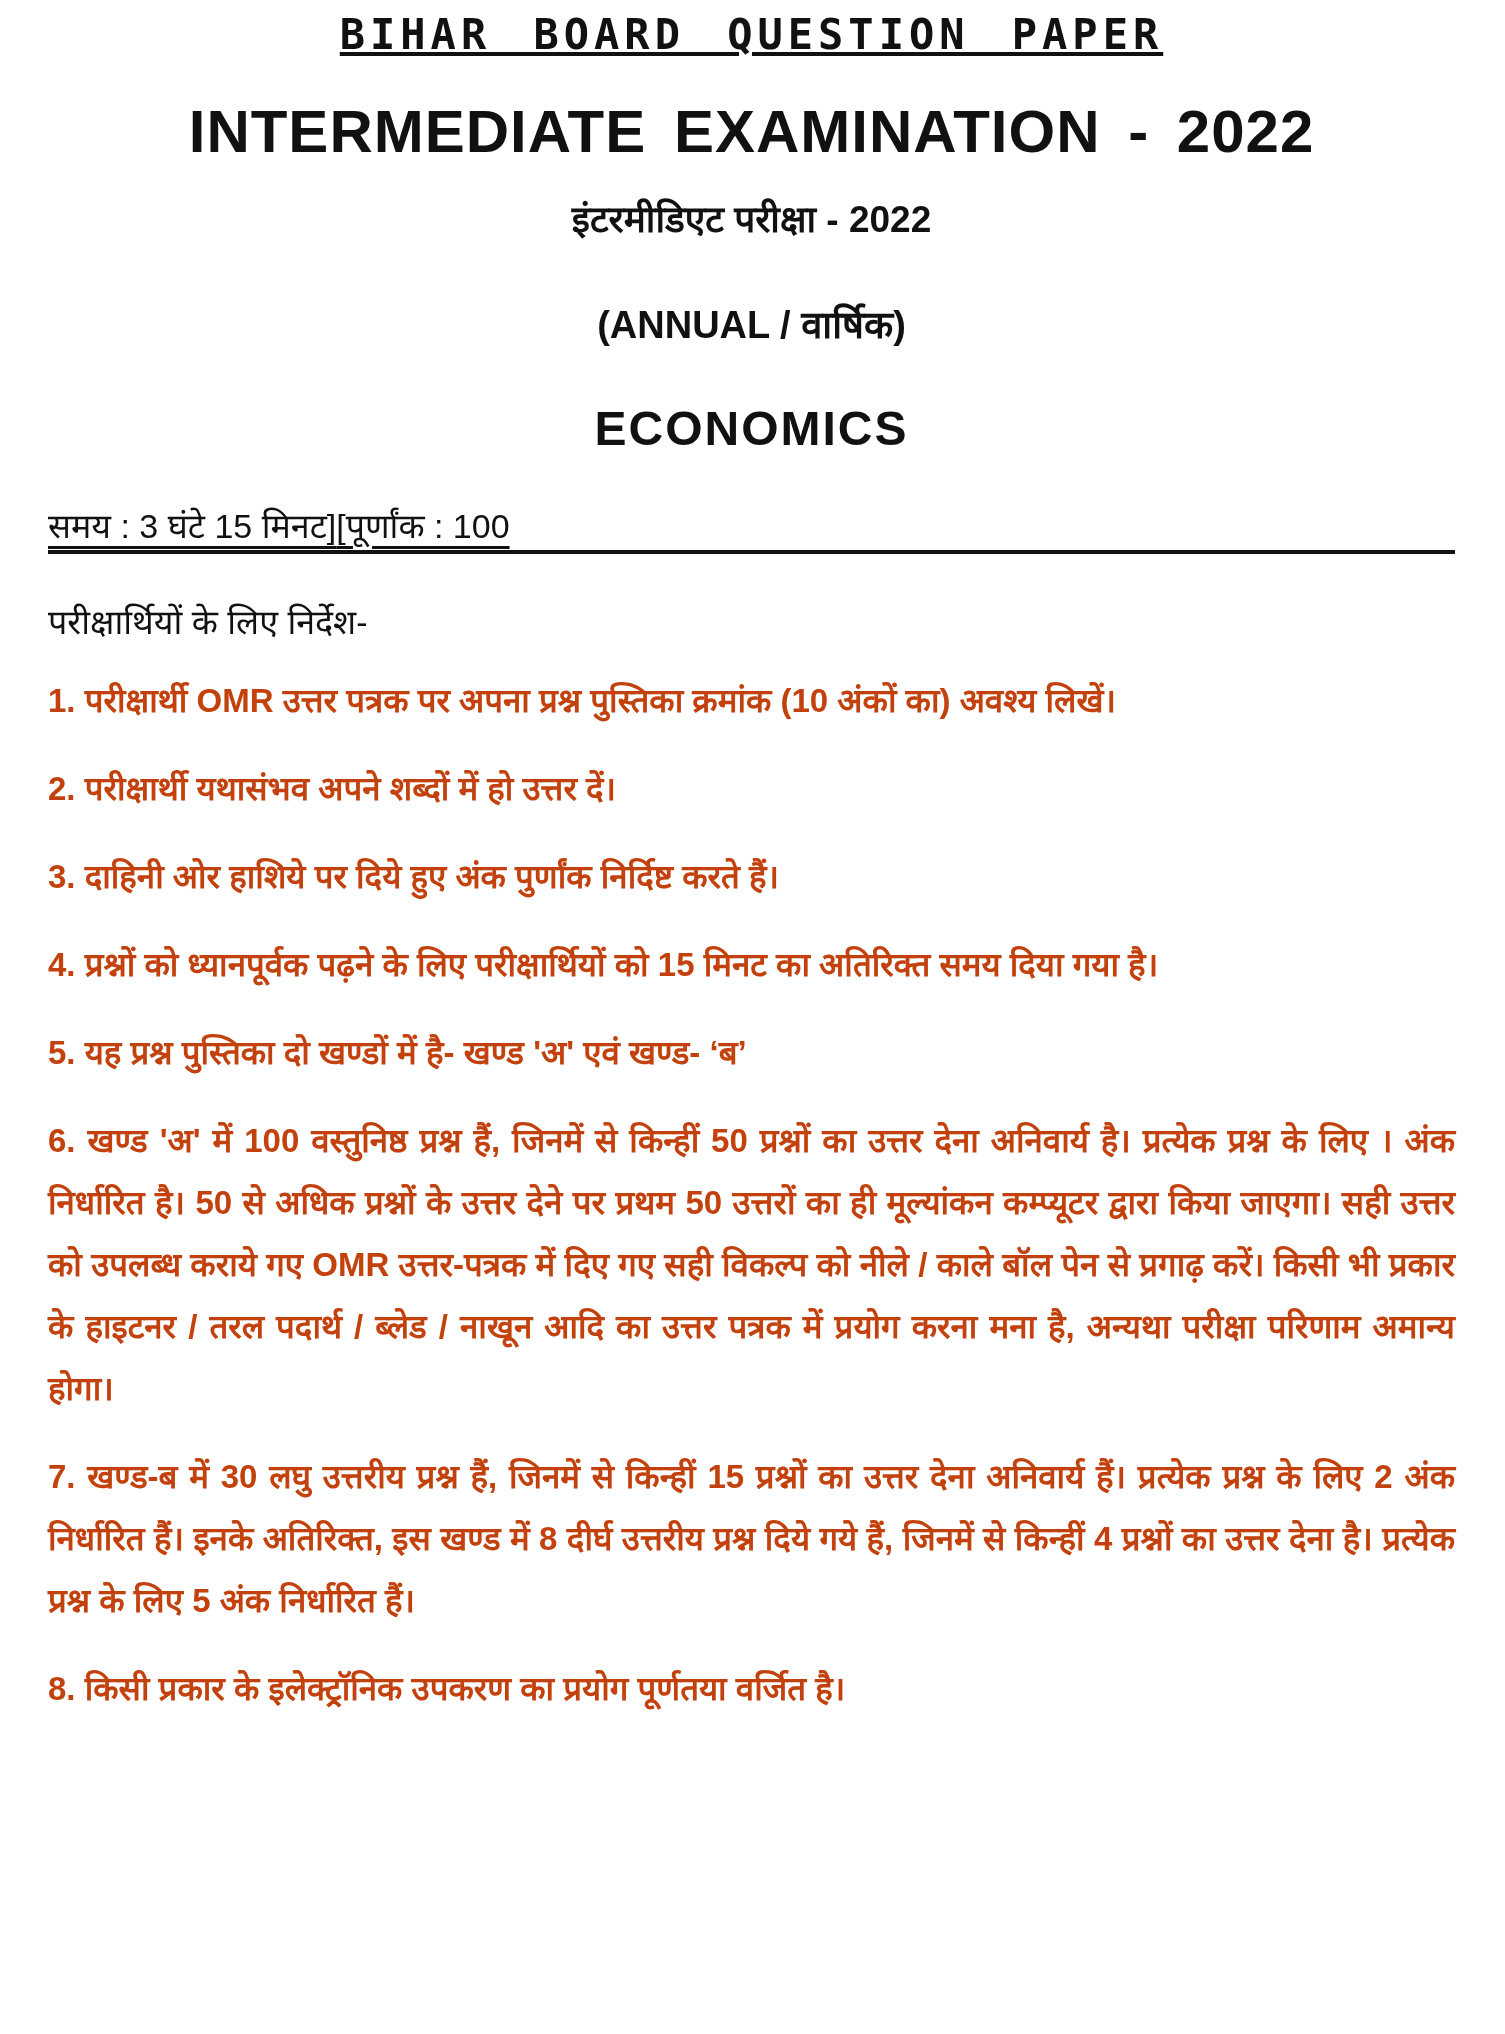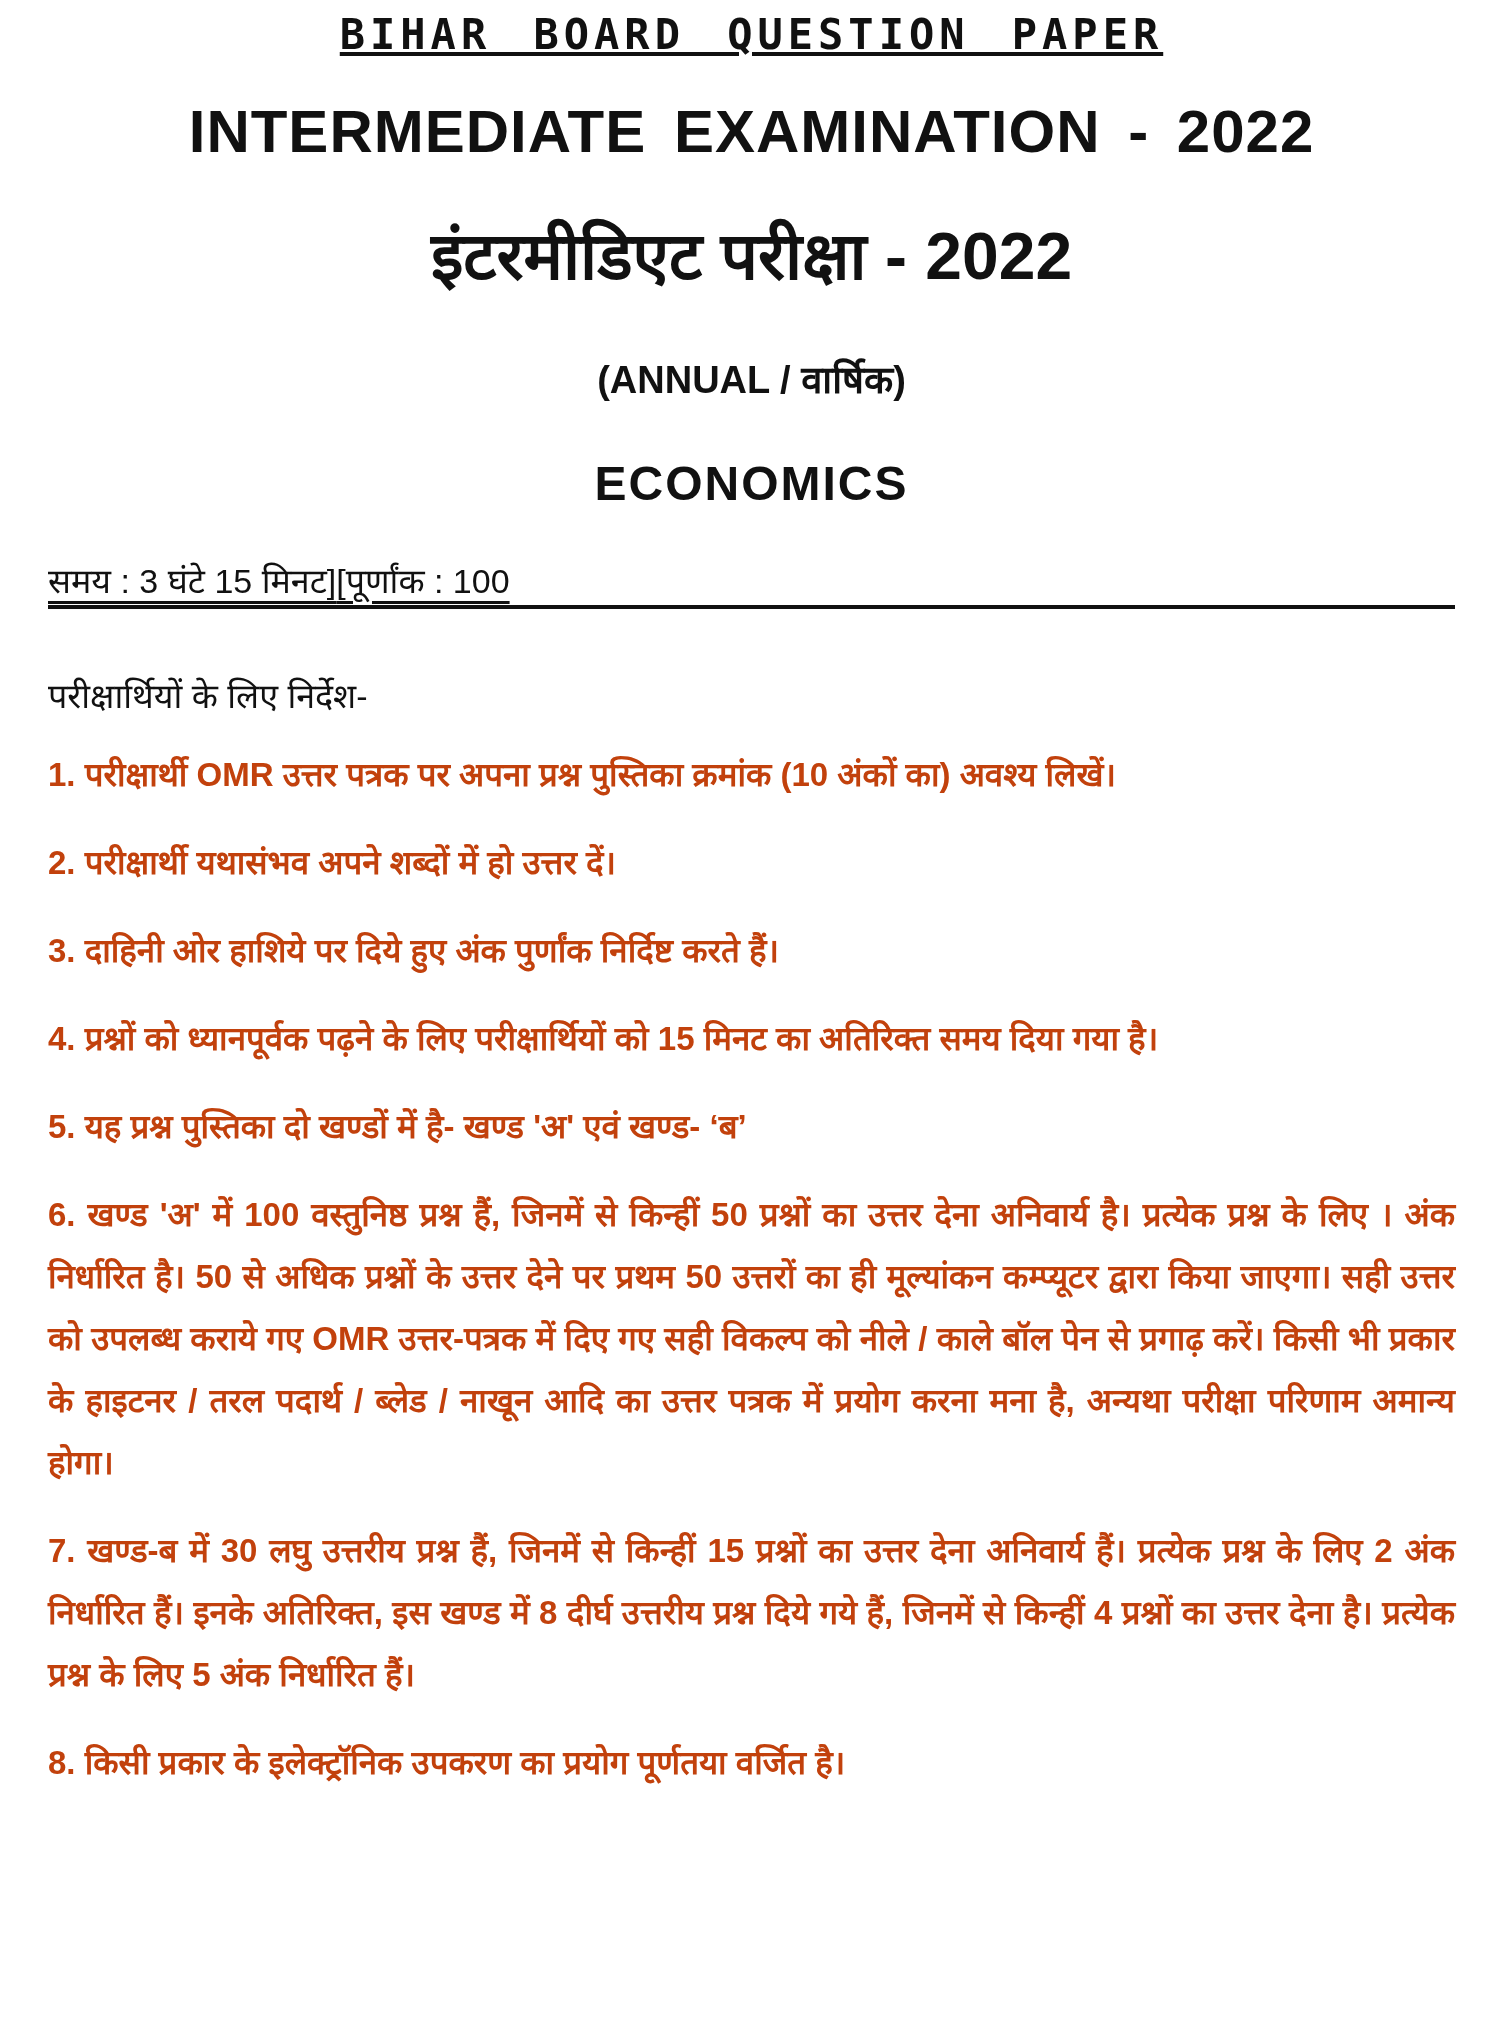--- a/index.html
+++ b/index.html
@@ -32,22 +32,22 @@
     font-family: Liberation Sans, sans-serif;
     font-weight: bold;
     font-size: 60px;
     letter-spacing: 1px;
     word-spacing: 10px;
     margin-top: 38px;
     white-space: nowrap;
   }
   .title-hi {
     font-weight: bold;
-    font-size: 66px;
-    margin-top: 42px;
+    font-size: 37px;
+    margin-top: 26px;
   }
   .title-annual {
     font-weight: bold;
     font-size: 38px;
     margin-top: 54px;
   }
   .title-subject {
     font-weight: bold;
     font-size: 48px;
     letter-spacing: 2px;
@@ -63,21 +63,21 @@
     padding-bottom: 2px;
   }
   .meta-row span {
     text-decoration: underline;
     text-decoration-thickness: 3px;
     text-underline-offset: 8px;
   }
 
   .instructions-heading {
     font-size: 34px;
-    margin-top: 63px;
+    margin-top: 44px;
   }
 
   .instructions p {
     font-size: 33px;
     line-height: 62px;
     text-align: justify;
     margin-top: 26px;
     color: #c2410c;
     font-weight: bold;
   }

